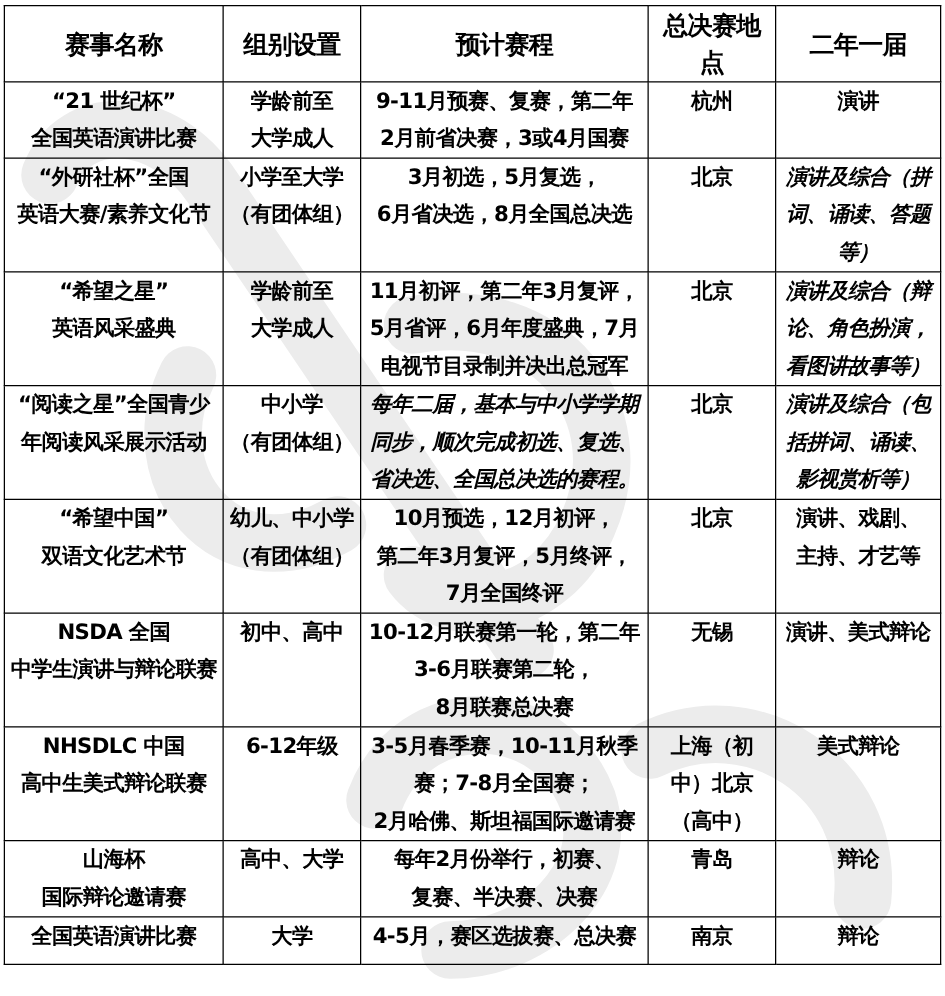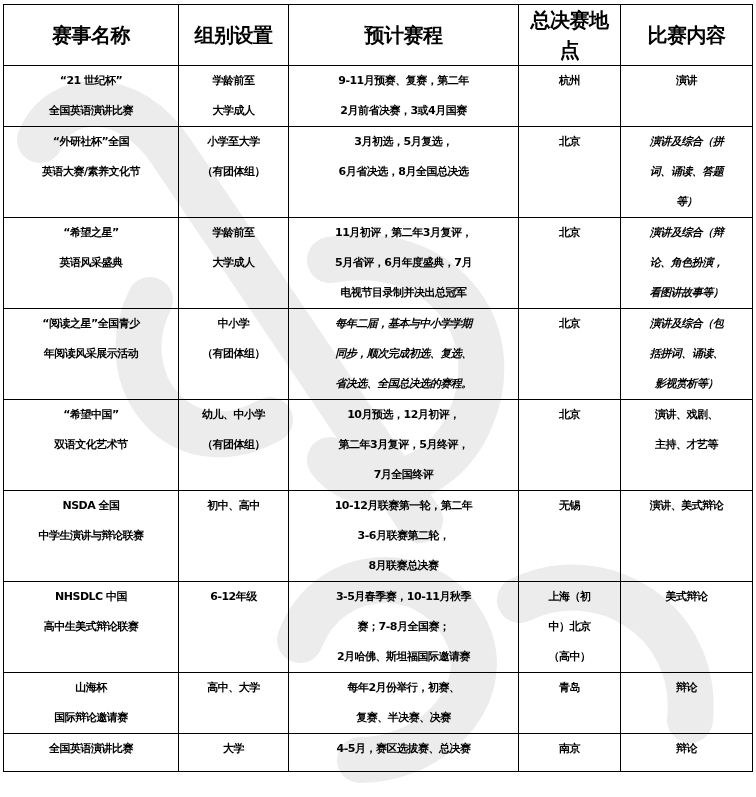--- a/index.html
+++ b/index.html
@@ -30,21 +30,21 @@
     top: 4px;
     border-collapse: collapse;
     table-layout: fixed;
     z-index: 1;
     width: 749px;
   }
   table.events th,
   table.events td {
     border: 1.5px solid #000;
     font-weight: bold;
-    font-size: 11px;
+    font-size: 17px;
     line-height: 30px;
     vertical-align: top;
     padding: 0 3px;
     text-align: center;
     letter-spacing: -0.5px;
     background: transparent;
     overflow: hidden;
     word-break: break-all;
   }
   table.events th {
@@ -83,21 +83,21 @@
       <col class="c3">
       <col class="c4">
       <col class="c5">
   </colgroup>
   <thead>
     <tr>
       <th>赛事名称</th>
       <th>组别设置</th>
       <th>预计赛程</th>
       <th>总决赛地点</th>
-      <th>比赛内容</th>
+      <th>二年一届</th>
     </tr>
   </thead>
   <tbody id="tbody">
       <tr class="h2">
         <td>
           <span class="ln">“21 世纪杯”</span>
           <span class="ln">全国英语演讲比赛</span>
         </td>
         <td>
           <span class="ln">学龄前至</span>

